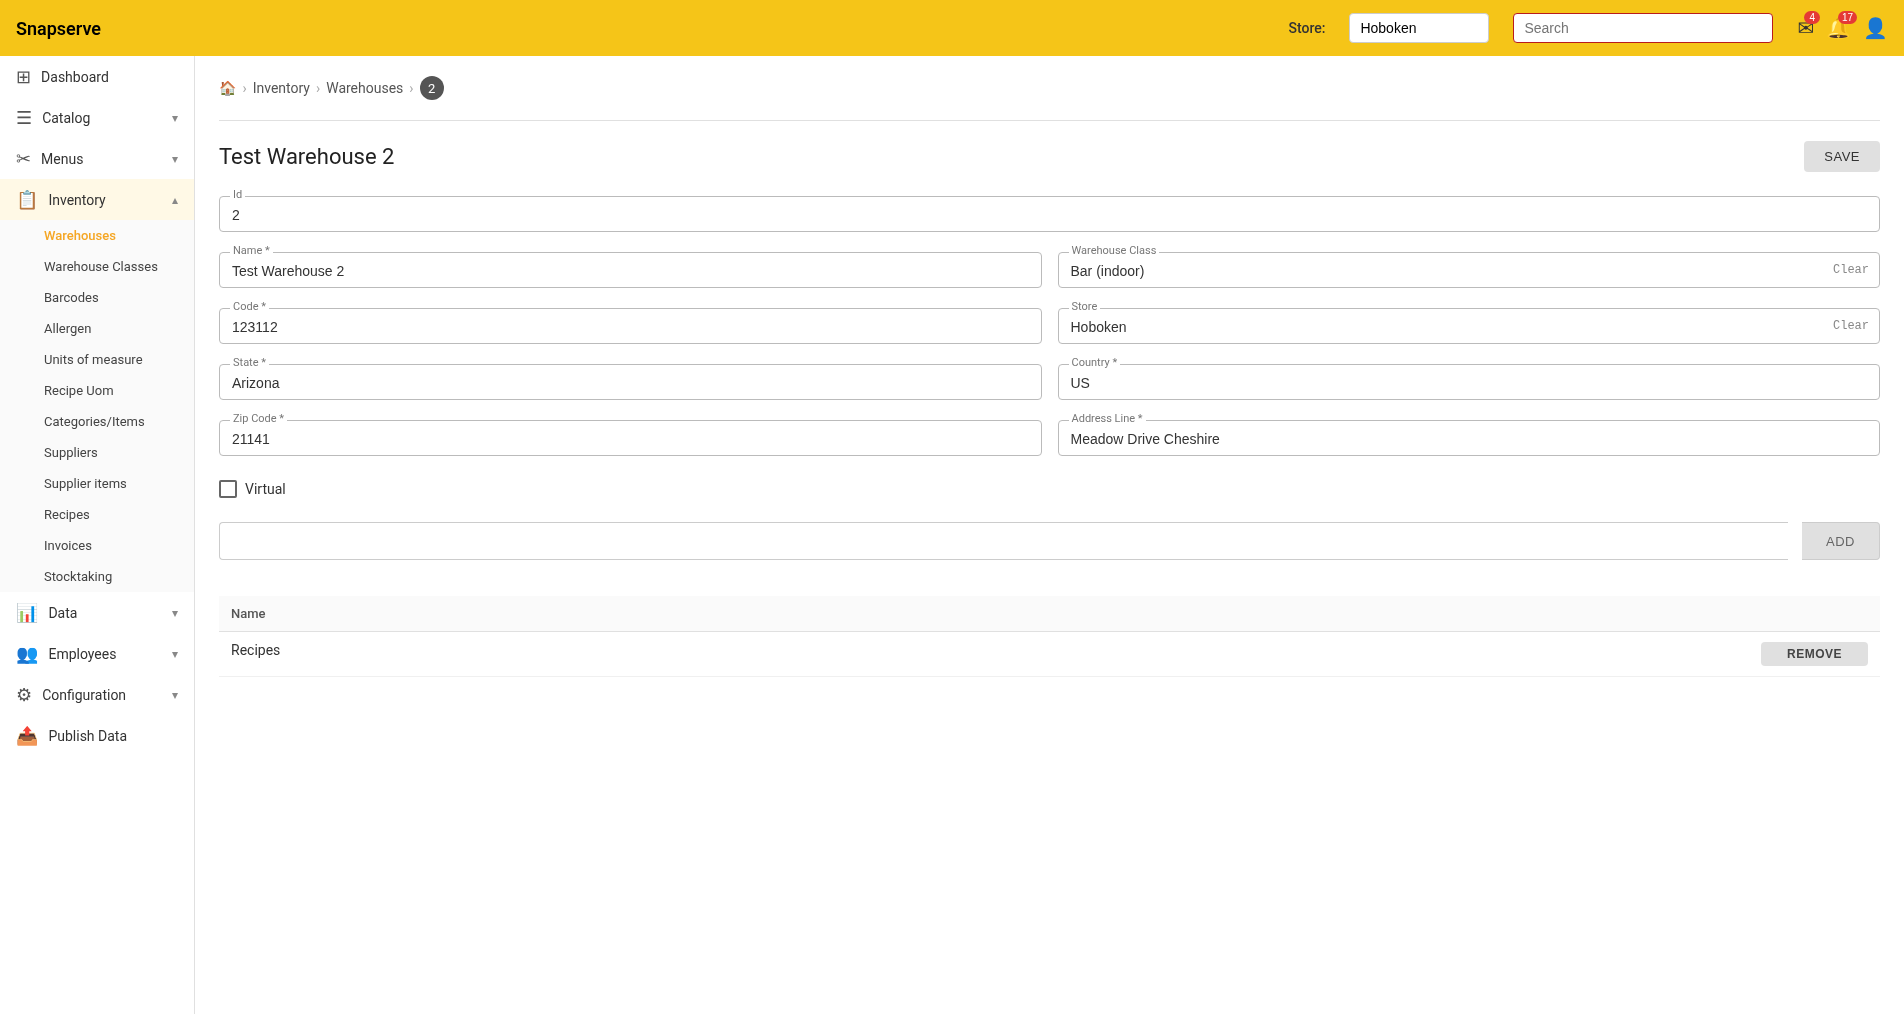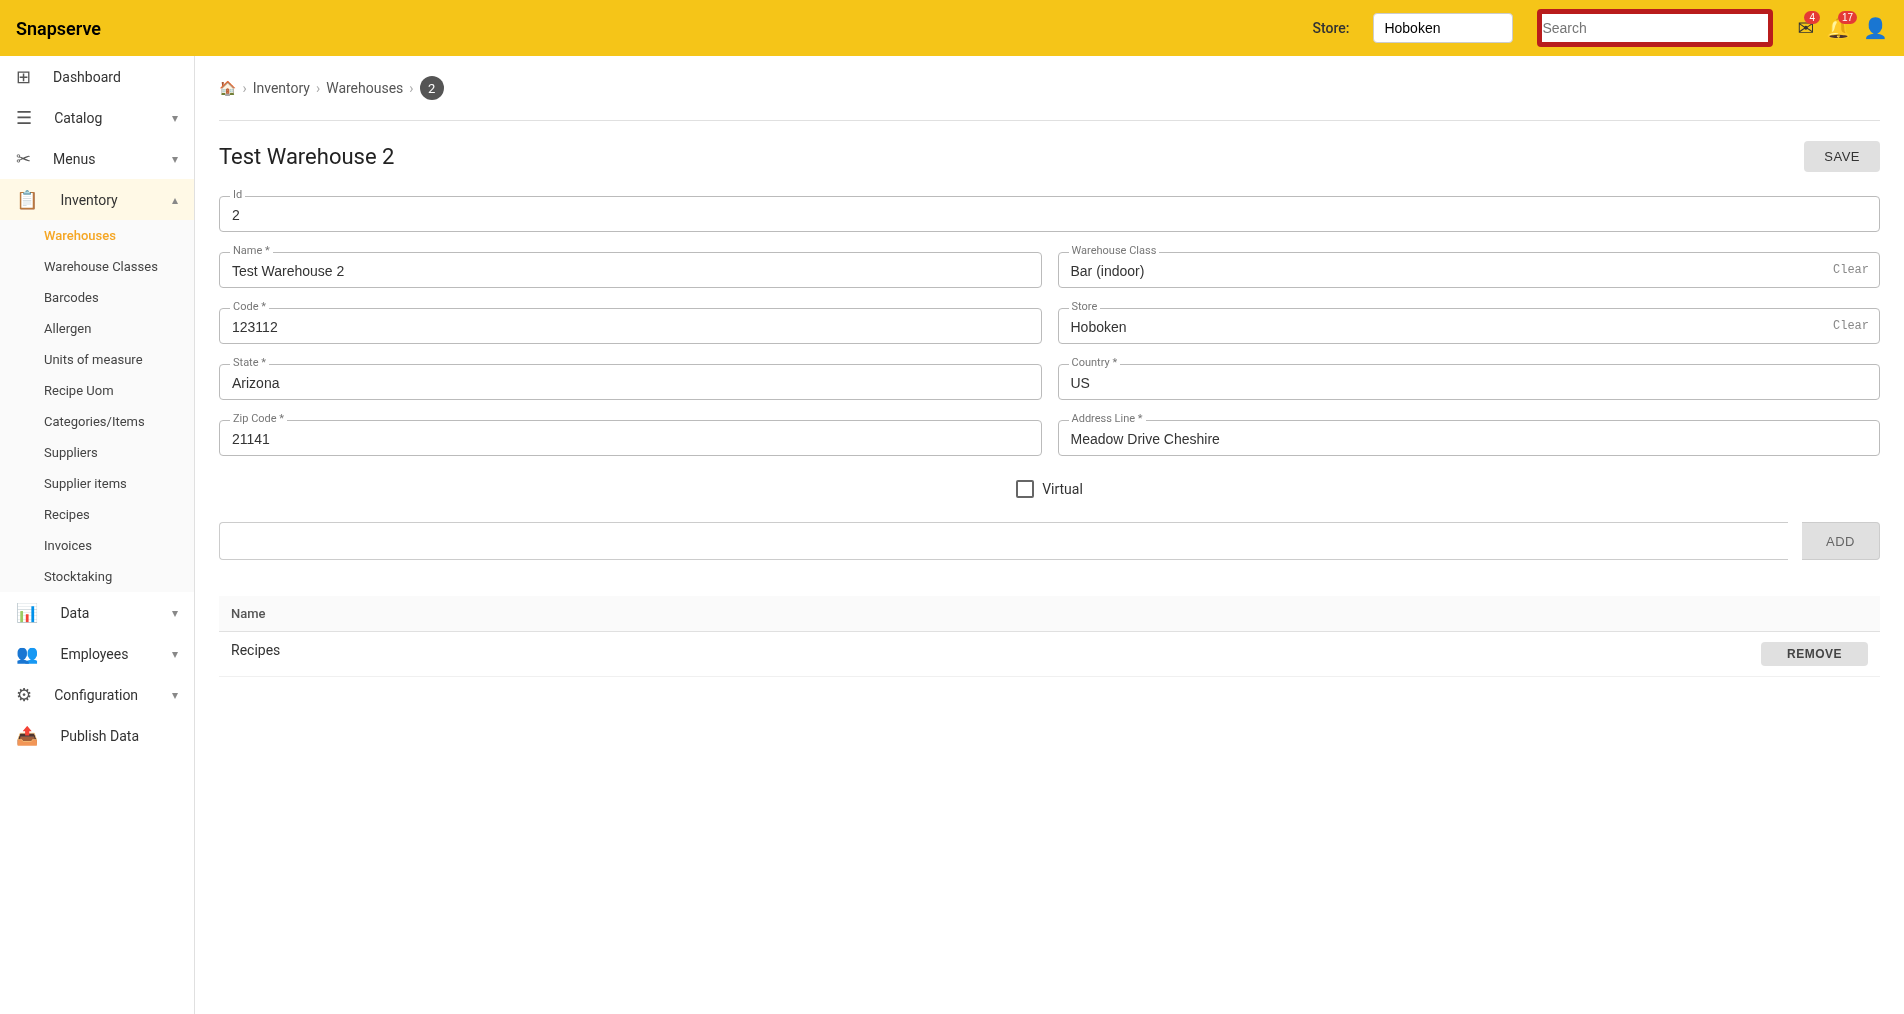--- a/index.html
+++ b/index.html
@@ -29,26 +29,26 @@
     }
     .header-store-input {
       border: 1px solid #ccc;
       background: #fff;
       padding: 6px 10px;
       font-size: 14px;
       border-radius: 4px;
       width: 140px;
     }
     .header-search-input {
-      border: 5px solid #b91c1c;
-      background: #fff;
-      padding: 6px 0;
+      border: 1px solid #b91c1c;
+      background: #fff;
+      padding: 6px 10px;
       font-size: 14px;
       border-radius: 4px;
-      width: 236px;
+      width: 260px;
     }
     .header-icons {
       display: flex;
       align-items: center;
       gap: 12px;
     }
     .header-icon-btn {
       position: relative;
       background: none;
       border: none;
@@ -90,21 +90,21 @@
       display: flex;
       align-items: center;
       padding: 10px 16px;
       cursor: pointer;
       color: #333;
       font-size: 14px;
       gap: 10px;
     }
     .sidebar-item.active { background: #fff9e6; }
     .sidebar-item .icon { font-size: 18px; color: #555; }
-    .sidebar-item .label { flex: 1; margin-left: 12px; }
+    .sidebar-item .label { flex: 1; }
     .sidebar-item .chevron { font-size: 12px; color: #888; }
 
     .sidebar-submenu { background: #fafafa; }
     .sidebar-submenu .sidebar-sub-item {
       padding: 8px 16px 8px 44px;
       cursor: pointer;
       font-size: 13px;
       color: #444;
     }
     .sidebar-submenu .sidebar-sub-item.active { color: #f5a623; font-weight: 500; }
@@ -216,21 +216,20 @@
       border: none;
       font-family: Liberation Mono, monospace;
     }
 
     
     .checkbox-row {
       display: flex;
       align-items: center;
       gap: 8px;
       padding: 4px 0;
-      justify-content: center;
     }
     .checkbox-box {
       width: 18px;
       height: 18px;
       border: 2px solid #666;
       border-radius: 2px;
       background: #fff;
       cursor: pointer;
       display: flex;
       align-items: center;

